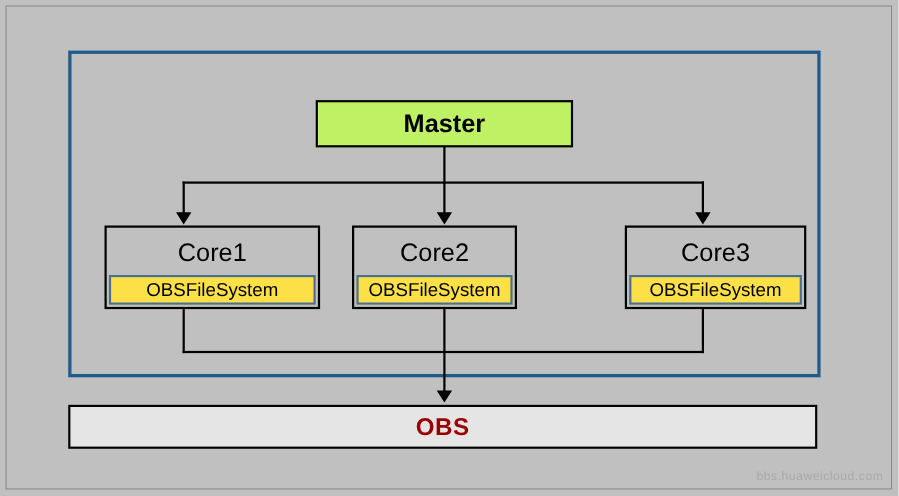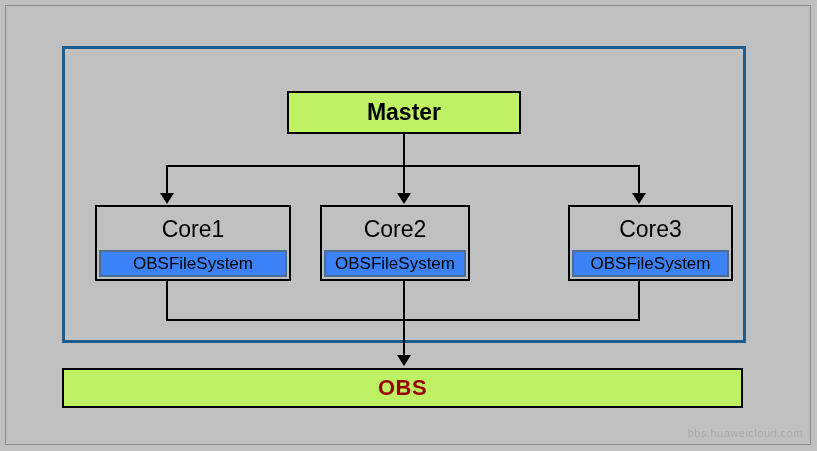--- a/index.html
+++ b/index.html
@@ -84,21 +84,21 @@
     justify-content: center;
     font-size: 23px;
     color: #000000;
   }
   .core-band {
     position: absolute;
     left: 2px;
     right: 2px;
     bottom: 2px;
     height: 27px;
-    background: #3b82f6;
+    background: #fde047;
     border: 2px solid #4a6f93;
     box-sizing: border-box;
     display: flex;
     align-items: center;
     justify-content: center;
   }
   .core-band-label {
     font-size: 17px;
     color: #000000;
     white-space: nowrap;
@@ -108,21 +108,21 @@
   #core-box-3 { left: 532px; width: 165px; margin-left: 36px; }
   
   #obs-box {
     position: absolute;
     left: 62px;
     top: 368px;
     width: 681px;
     height: 40px;
     border: 2px solid #000000;
     box-sizing: border-box;
-    background: #bef264;
+    background: #e5e5e5;
     display: flex;
     align-items: center;
     justify-content: center;
   }
   #obs-box .node-title {
     font-size: 22px;
     font-weight: bold;
     color: #9b0000;
     letter-spacing: 0.5px;
   }

